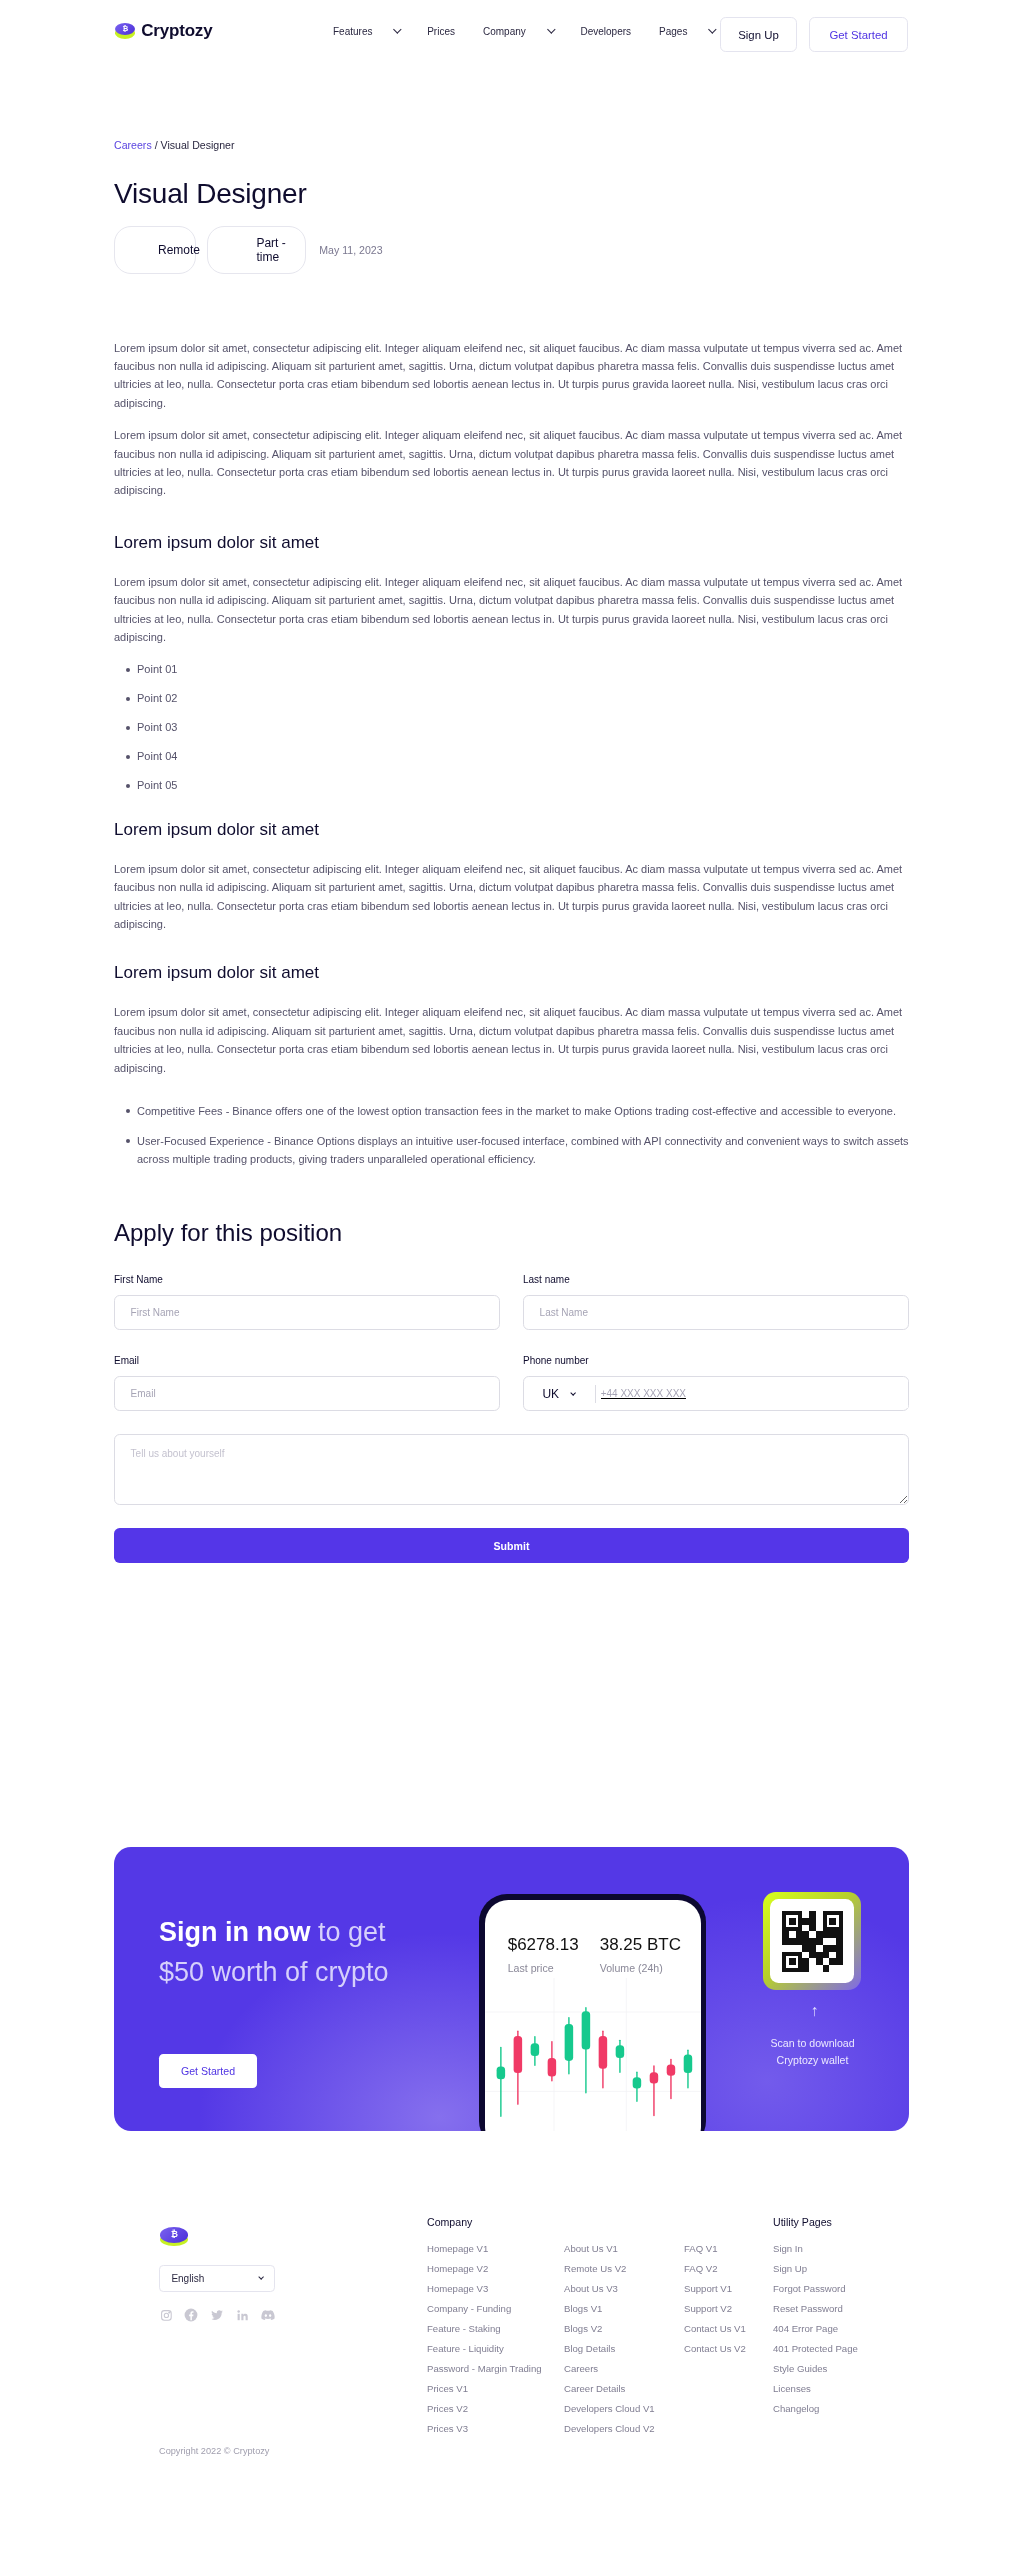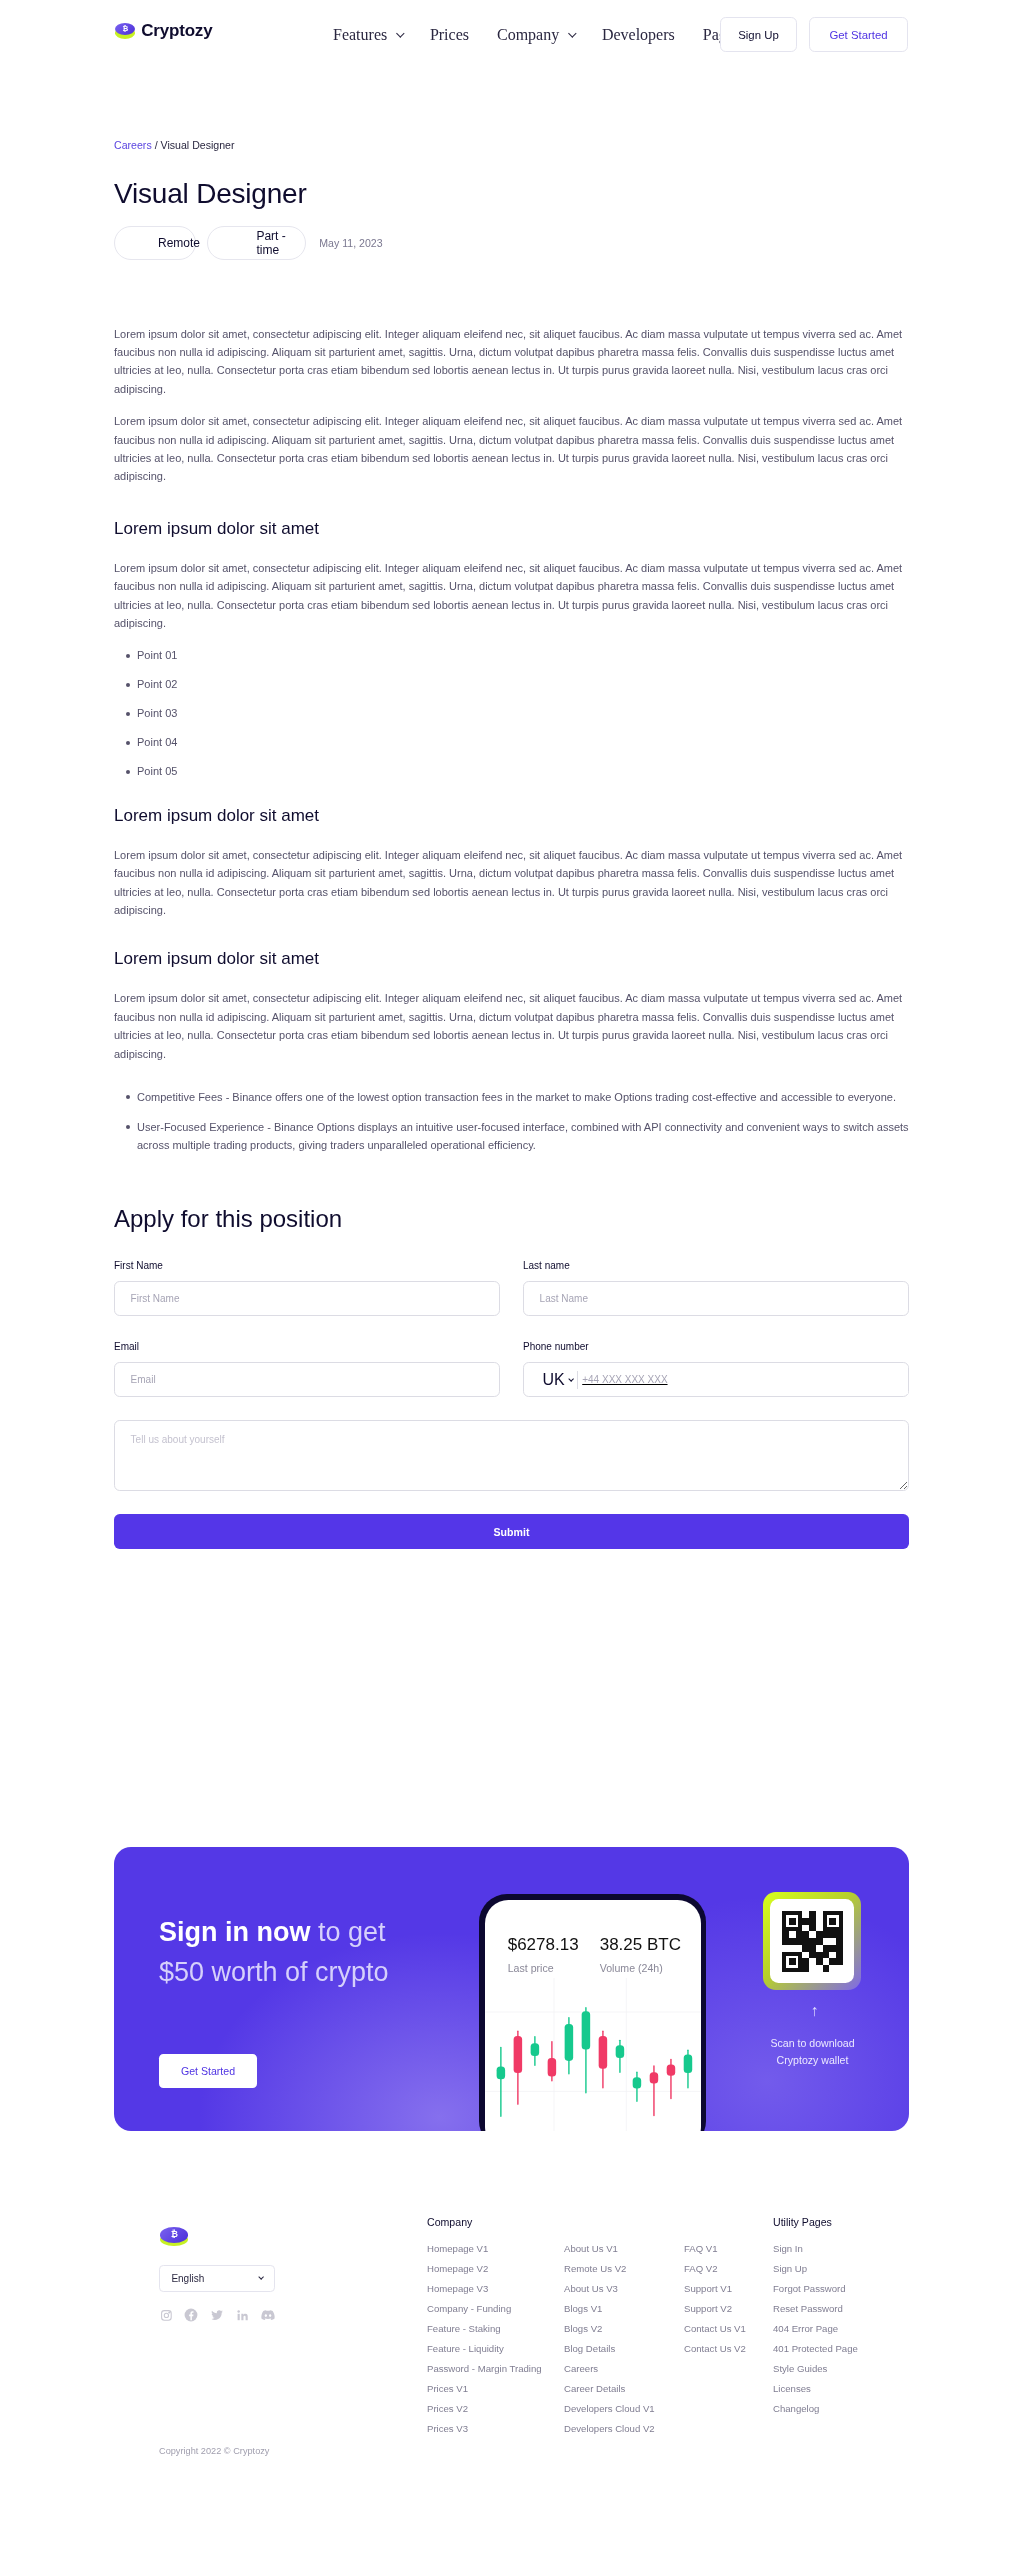--- a/index.html
+++ b/index.html
@@ -7,33 +7,33 @@
   body { font-family: "Liberation Sans", sans-serif; color: #0f0c2e; height: 2576px; position: relative; }
 
   
   .nav { position: absolute; top: 0; left: 0; width: 1022px; height: 68px; }
   .logo { position: absolute; left: 114px; top: 21px; display: flex; align-items: center; gap: 4.3px; }
   .coin { width: 23px; height: 20px; position: relative; }
   .coin .rim { position: absolute; left: 1.4px; top: 6.4px; width: 20px; height: 11.4px; border-radius: 50%; background: #c7f123; }
   .coin .face { position: absolute; left: 1.4px; top: 2.1px; width: 20px; height: 12px; border-radius: 50%; background: linear-gradient(135deg,#7a63f0,#4b2ed8); color: #fff; font-size: 7px; font-weight: bold; text-align: center; line-height: 12px; }
   .logo-text { font-size: 17px; font-weight: bold; color: #0f0c2e; letter-spacing: -0.2px; }
   .nav-links { position: absolute; left: 333px; top: 25.5px; display: flex; gap: 0; }
-  .nav-link { font-size: 16px; color: #2a2740; display: flex; align-items: center; gap: 9px; margin-right: 28px; font-family: Liberation Serif, serif; }
+  .nav-link { font-size: 10px; color: #2a2740; display: flex; align-items: center; gap: 21px; margin-right: 28px; }
   .nav-link .chev { width: 5.7px; height: 5.7px; border-right: 1.1px solid #2a2740; border-bottom: 1.1px solid #2a2740; transform: rotate(45deg) translateY(-2.1px); }
   .btn-outline { position: absolute; top: 17px; height: 35px; border: 0.7px solid #e4e4ef; border-radius: 5.7px; background: #fff; font-size: 11.4px; display: flex; align-items: center; justify-content: center; font-family: "Liberation Sans", sans-serif; }
   .btn-signup { left: 720px; width: 77px; color: #0f0c2e; }
   .btn-getstarted { left: 809px; width: 99px; color: #4f33e3; }
 
   
   .main { position: absolute; left: 114px; top: 139px; width: 795px; }
   .breadcrumb { font-size: 10.6px; color: #2a2740; }
   .breadcrumb .crumb-link { color: #5b45e0; }
   .page-title { font-size: 28px; font-weight: normal; color: #0f0c2e; margin-top: 27px; letter-spacing: -0.2px; }
   .tags { display: flex; align-items: center; margin-top: 15.6px; }
-  .tag { height: 34px; border: 0.7px solid #e6e6ee; border-radius: 17px; display: flex; align-items: center; justify-content: center; font-size: 12px; color: #0f0c2e; margin-right: 11.4px; padding-left: 48px; }
+  .tag { height: 48px; border: 0.7px solid #e6e6ee; border-radius: 17px; display: flex; align-items: center; justify-content: center; font-size: 12px; color: #0f0c2e; margin-right: 11.4px; padding-left: 48px; }
   .tag.remote { width: 82px; }
   .tag.part { width: 99px; }
   .date { font-size: 10.6px; color: #7b7890; margin-left: 1.4px; }
 
   .para { font-size: 11px; line-height: 18.4px; color: #55526a; margin-top: 0; }
   .p1 { margin-top: 65px; }
   .p2 { margin-top: 14px; }
   .section-h { font-size: 17px; font-weight: normal; color: #0f0c2e; margin-top: 28px; margin-bottom: 20px; }
   .bullets { list-style: none; margin-top: 15.6px; }
   .bullets li { font-size: 11px; color: #55526a; padding-left: 23px; position: relative; height: 29px; line-height: 15.6px; }
@@ -46,21 +46,21 @@
   .quote p { font-size: 12px; line-height: 20px; color: #1f1c3a; width: 639px; }
 
   
   .apply-title { font-size: 24px; font-weight: normal; color: #0f0c2e; margin-top: 50px; }
   .form-grid { display: grid; grid-template-columns: 386px 386px; column-gap: 23px; margin-top: 27px; }
   .field { margin-bottom: 25.5px; }
   .field-label { font-size: 10px; color: #0f0c2e; margin-bottom: 10px; display: block; }
   .input { width: 386px; height: 35px; border: 0.7px solid #dcdce4; border-radius: 5.7px; padding: 0 15.6px; font-size: 10px; color: #0f0c2e; font-family: "Liberation Sans", sans-serif; background: #fff; }
   .input::placeholder { color: #a6a4b5; }
   .phone-box { width: 386px; height: 35px; border: 0.7px solid #dcdce4; border-radius: 5.7px; display: flex; align-items: center; padding-left: 18.4px; }
-  .phone-cc { font-size: 16px; color: #0f0c2e; display: flex; align-items: center; gap: 3px; padding-right: 5px; border-right: 0.7px solid #dcdce4; height: 18.4px; }
+  .phone-cc { font-size: 12px; color: #0f0c2e; display: flex; align-items: center; gap: 11px; padding-right: 21px; border-right: 0.7px solid #dcdce4; height: 18.4px; }
   .phone-cc .chev { width: 4.3px; height: 4.3px; border-right: 1px solid #0f0c2e; border-bottom: 1px solid #0f0c2e; transform: rotate(45deg) translateY(-1.4px); }
   .phone-input { border: none; outline: none; height: 28px; padding-left: 4.3px; font-size: 10px; font-family: "Liberation Sans", sans-serif; flex: 1; text-decoration: underline; }
   .phone-input::placeholder { color: #a6a4b5; }
   .textarea { width: 795px; height: 71px; border: 0.7px solid #dcdce4; border-radius: 5.7px; padding: 12.8px 15.6px; font-size: 10px; font-family: "Liberation Sans", sans-serif; resize: vertical; }
   .textarea::placeholder { color: #c4c2cf; }
   .submit { width: 795px; height: 35px; margin-top: 21px; background: #5436e8; border: none; border-radius: 5.7px; color: #fff; font-size: 10.6px; font-weight: bold; font-family: "Liberation Sans", sans-serif; }
 
   
   .banner { position: absolute; left: 114px; top: 1847px; width: 795px; height: 284px; border-radius: 17px; overflow: hidden;
     background: radial-gradient(ellipse 241px 184px at 326px 270px, rgba(150,130,240,0.75), rgba(82,56,230,0) 100%),

